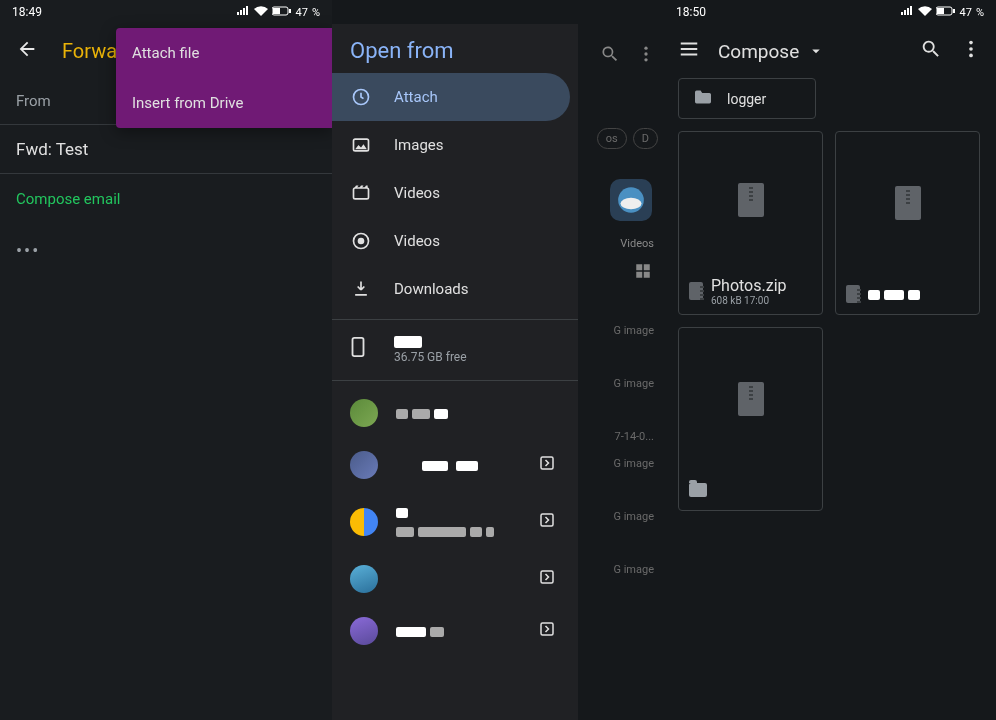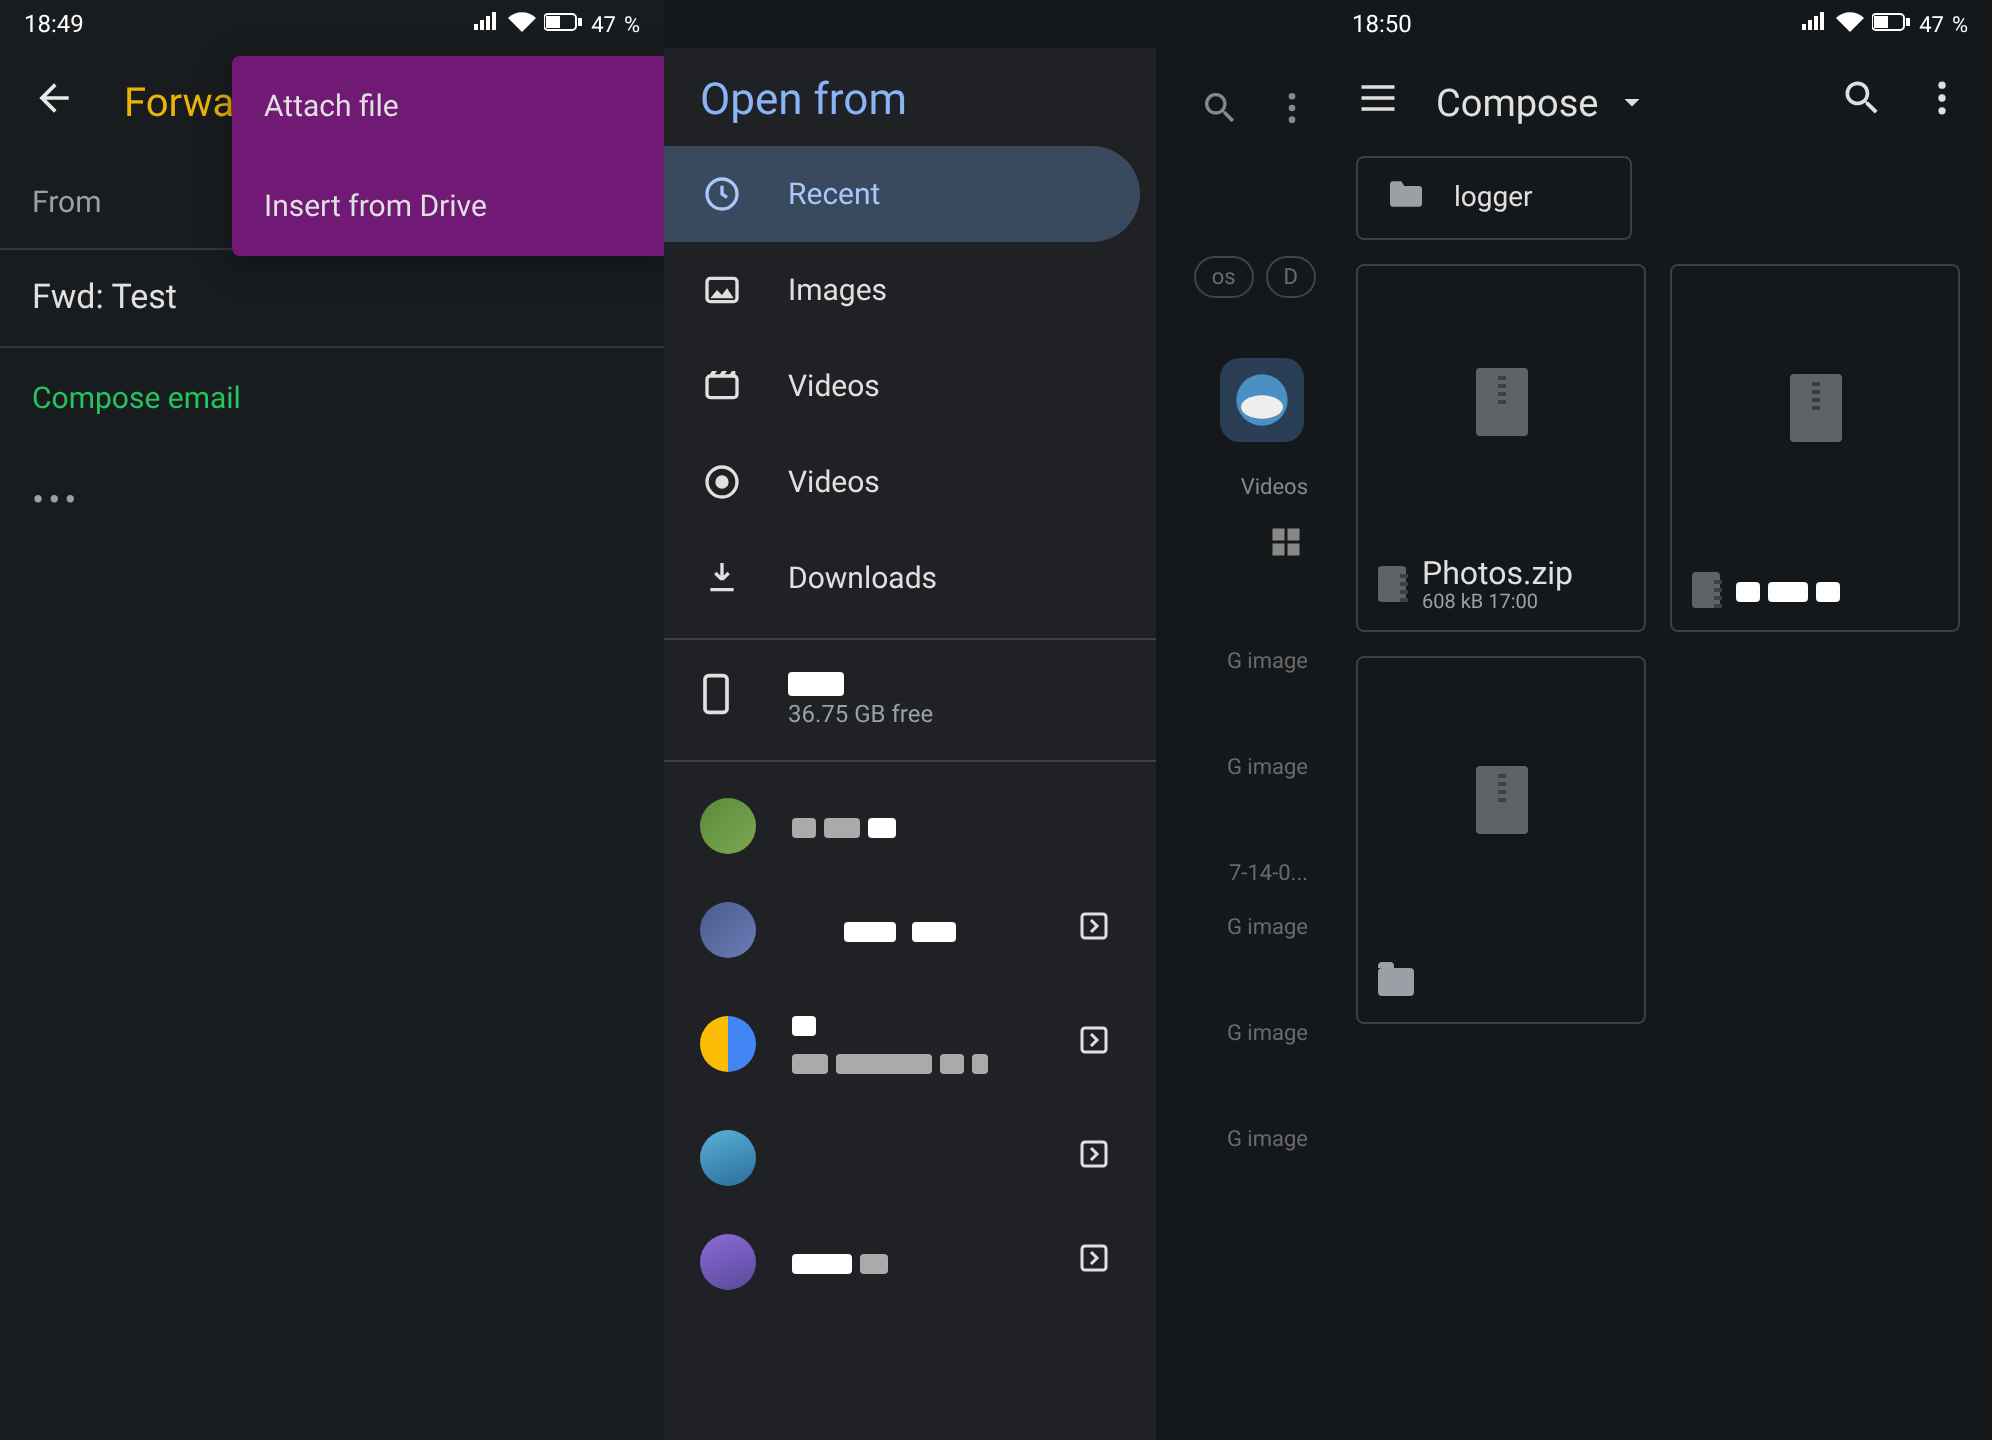--- a/index.html
+++ b/index.html
@@ -191,21 +191,21 @@
 
   <div class="p2-drawer">
     <div class="p2-title">Open from</div>
     <div class="p2-item selected">
       <span class="icon">
           <svg width="20" height="20" viewBox="0 0 24 24" fill="none" stroke="#a8c7fa" stroke-width="2">
             <circle cx="12" cy="12" r="9"></circle>
             <path d="M12 7v5l3 2"></path>
           </svg>
         </span>
-      <span>Recent</span>
+      <span>Attach</span>
     </div>
     <div class="p2-item">
       <span class="icon">
           <svg width="20" height="20" viewBox="0 0 24 24" fill="#e0e0e0">
             <rect x="3" y="5" width="18" height="14" rx="2" fill="none" stroke="#e0e0e0" stroke-width="2"></rect>
             <path d="M5 17l4-5 3 3 3-4 4 6z"></path>
           </svg>
         </span>
       <span>Images</span>
     </div>

